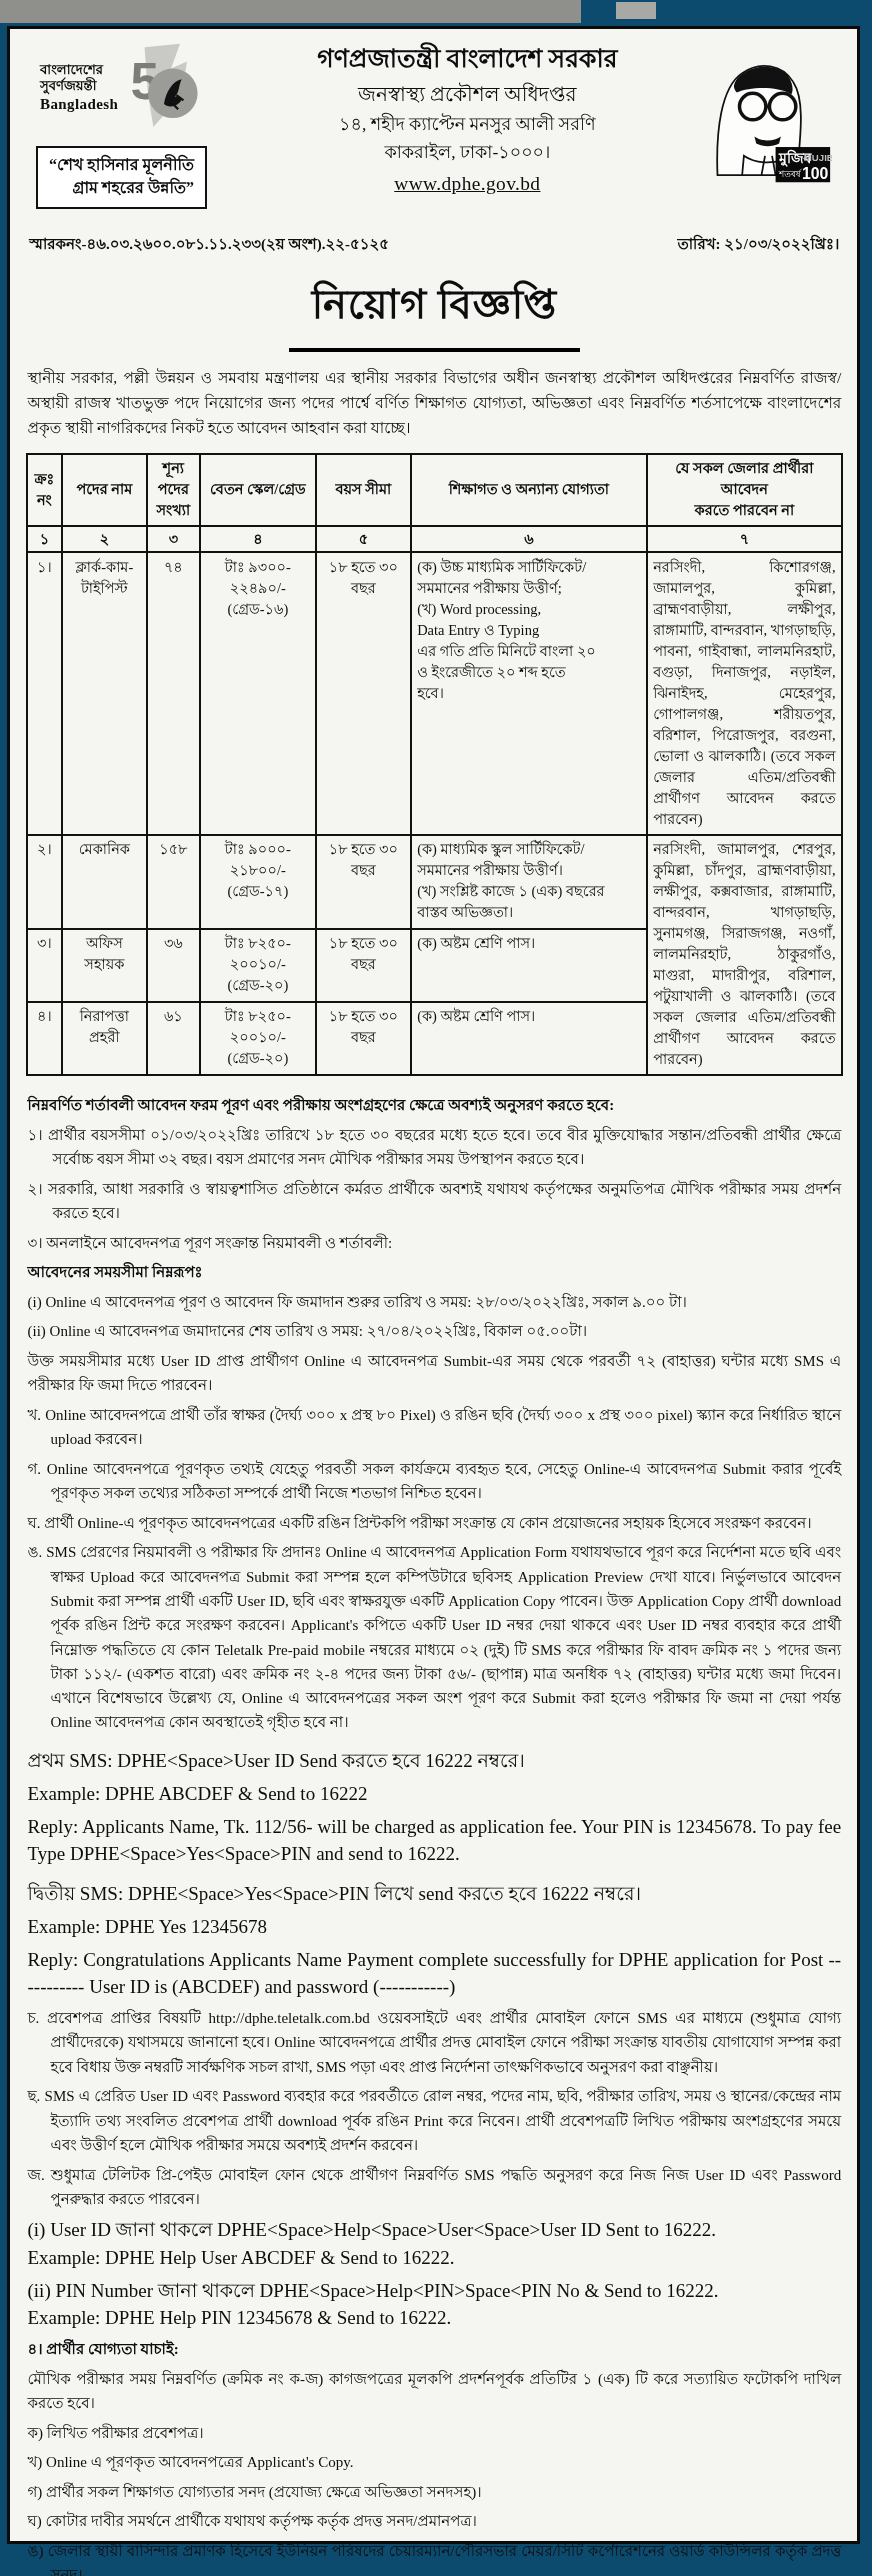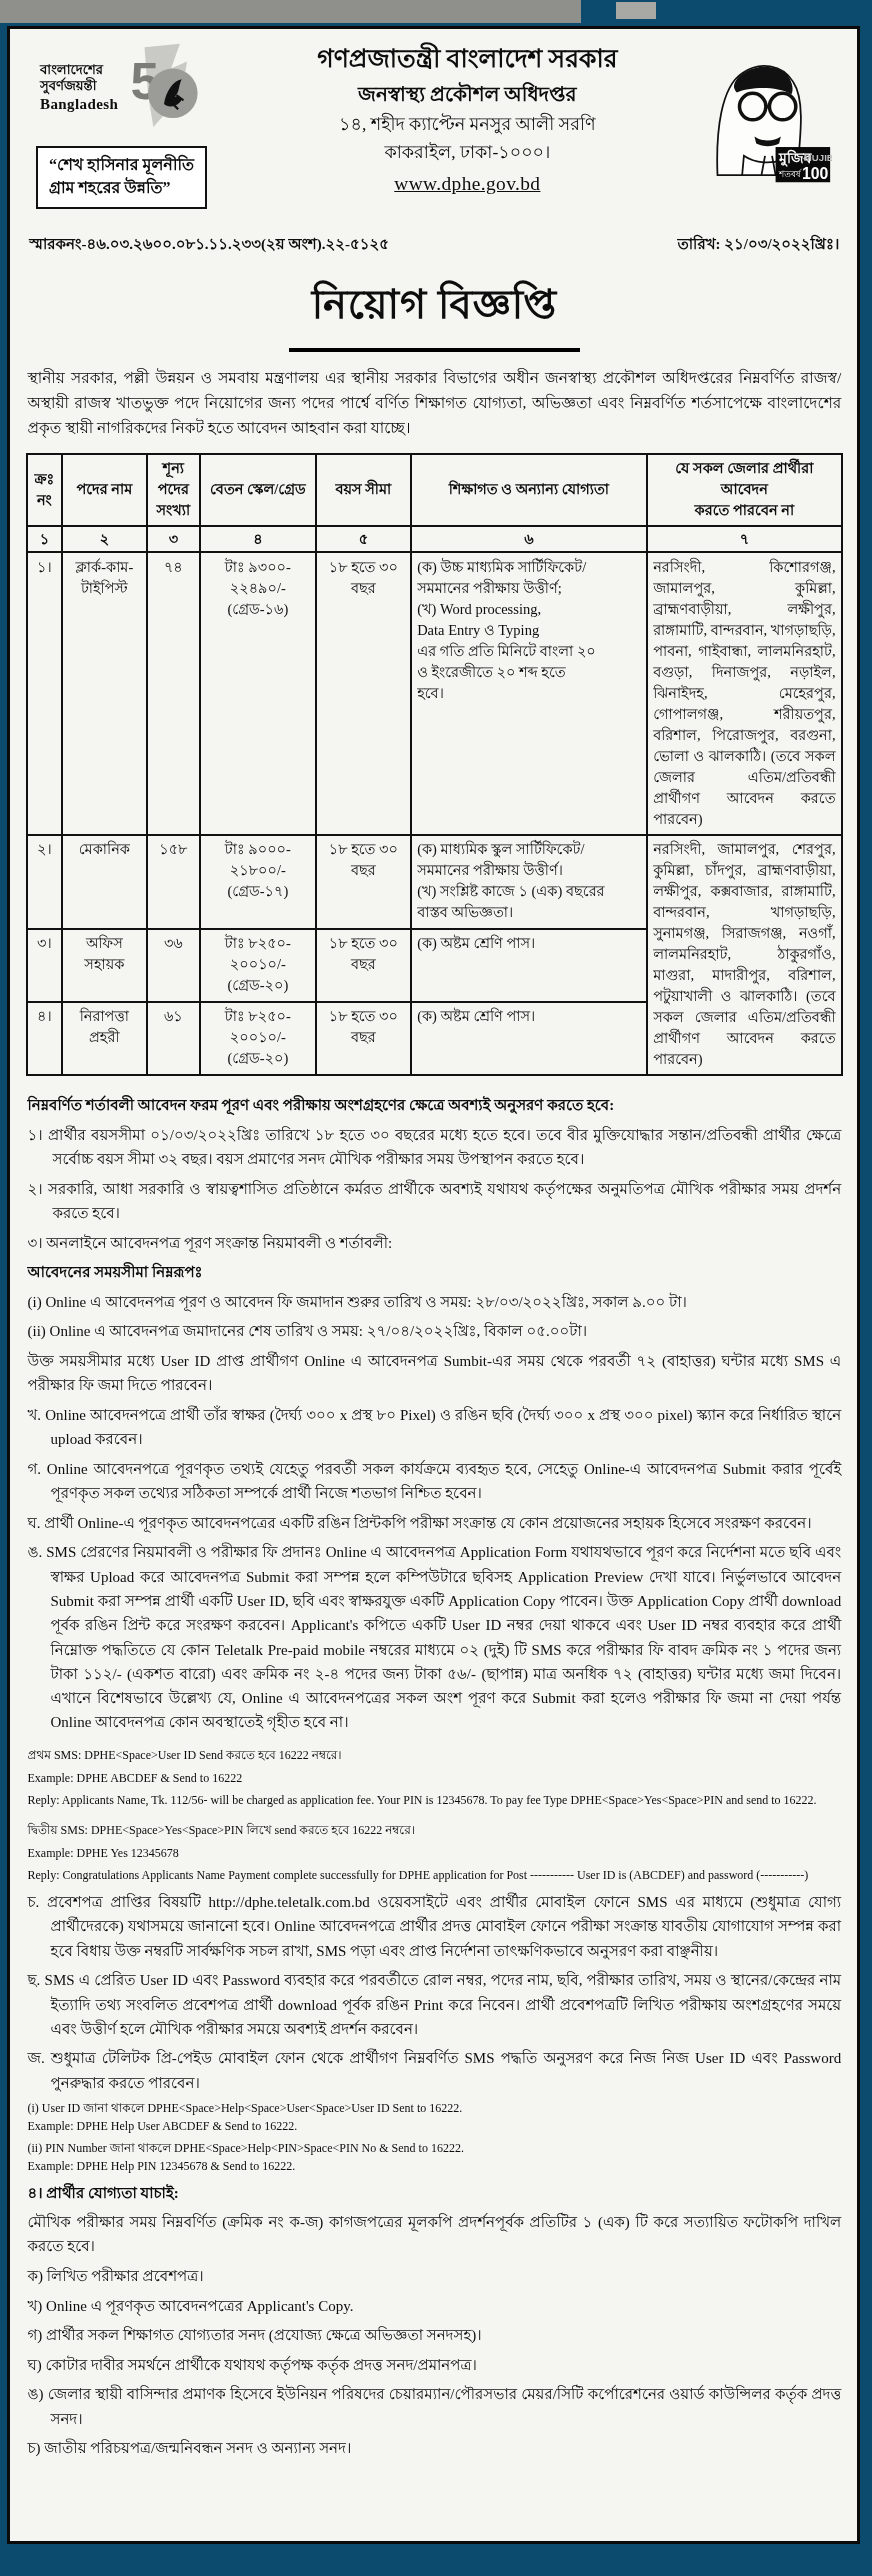--- a/index.html
+++ b/index.html
@@ -9,24 +9,24 @@
   .topstrip2{position:absolute;top:1.8px;left:616px;width:40px;height:17.6px;background:#a8a8a4;}
   .frame{position:absolute;top:26.4px;left:7px;width:853px;height:2518px;background:#f5f5f1;
          border:3.5px solid #0b0b0b;box-sizing:border-box;padding:12.3px 12.3px 0 14px;}
   
   .hdr{display:flex;align-items:flex-start;}
   .hdr-left{width:220px;display:flex;flex-direction:column;align-items:flex-start;}
   .logo50{display:flex;align-items:center;margin-left:16px;}
   .logo50-txt{font-size:13.2px;font-weight:bold;line-height:1.25;text-align:left;}
   .logo50-bd{font-size:15px;font-weight:bold;letter-spacing:0.4px;}
   .slogan-box{border:2.6px solid #111;background:#fff;margin:12.3px 0 0 12.3px;padding:5.3px 10.6px 7px;
-              text-align:left;font-weight:bold;font-size:16px;line-height:1.45;}
+              text-align:right;font-weight:bold;font-size:16px;line-height:1.45;}
   .hdr-center{flex:1;text-align:center;line-height:1.3;padding-top:1.8px;}
   .govt{font-size:25px;font-weight:bold;}
-  .dept{font-size:20px;font-weight:bold;margin-top:5.3px;}
+  .dept{font-size:20px;font-weight:normal;margin-top:5.3px;}
   .addr{font-size:17.6px;margin-top:5.3px;}
   .web{font-size:19.4px;font-weight:normal;text-decoration:underline;margin-top:7px;letter-spacing:0.4px;}
   .hdr-right{width:154px;padding-top:10.6px;}
   
   .memo-row{display:flex;justify-content:space-between;align-items:baseline;
             padding:23px 5.3px 0 5.3px;font-size:15px;font-weight:bold;}
   
   .doc-title{text-align:center;margin-top:16px;}
   .doc-title span{display:inline-block;font-size:40px;font-weight:bold;border-bottom:4.4px solid #000;
                   padding:0 23px 8.8px;letter-spacing:0.9px;}
@@ -42,21 +42,21 @@
   .col1{width:35px}.col2{width:85px}.col3{width:53px}.col4{width:116px}.col5{width:95px}.col6{width:236px}.col7{width:195px}
   
   .cond{margin:17.6px 3.5px 0;font-size:15px;line-height:1.62;}
   .cond p{margin:0 0 5.3px;}
   .h{font-weight:bold;}
   .n{padding-left:25px;text-indent:-25px;text-align:justify;}
   .i1{margin-left:21px;text-align:justify;}
   .i1h{margin-left:21px;padding-left:23px;text-indent:-23px;text-align:justify;}
   .i2{margin-left:46px;text-align:justify;}
   .i3{margin-left:67px;text-align:justify;}
-  .en{font-size:12px;line-height:1.45;}
+  .en{font-size:19px;line-height:1.45;}
   .gap{height:7px;}
 </style>
 </head>
 <body>
 
 <div class="page">
   <div class="topstrip"></div>
   <div class="topstrip2"></div>
 
   <div class="frame">

